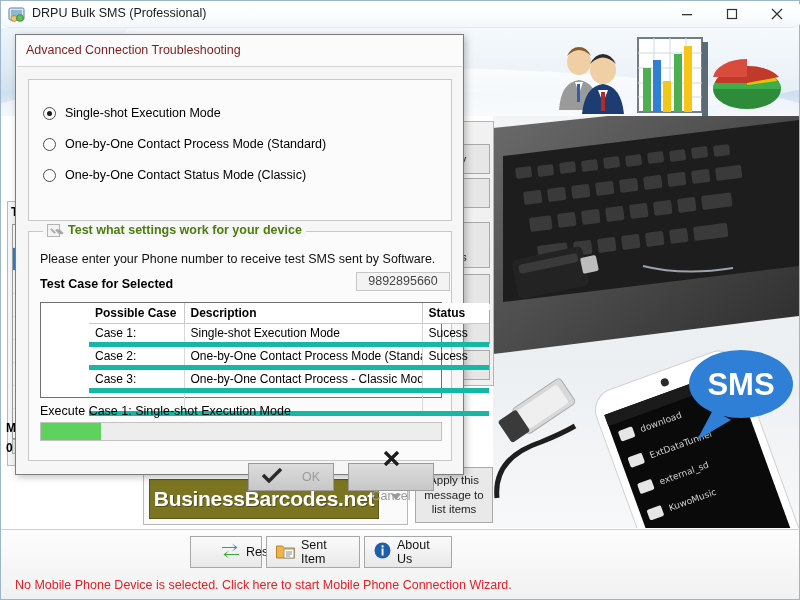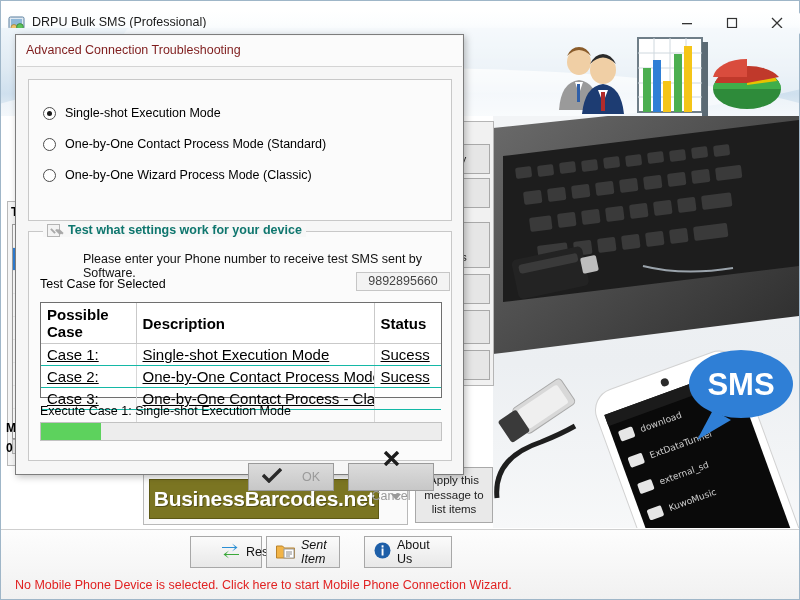--- a/index.html
+++ b/index.html
@@ -8,21 +8,21 @@
     font-family:"Liberation Sans", sans-serif;
     font-size:12px;color:#000;
     background:#ffffff;
     position:relative;
   }
   
   #app-window{position:absolute;left:0;top:0;width:800px;height:600px;
     border:1px solid #9fb6c8;box-sizing:border-box;background:#fff;}
 
   
-  #titlebar{position:absolute;left:0;top:9px;width:800px;height:27px;
+  #titlebar{position:absolute;left:0;top:0;width:800px;height:27px;
     background:linear-gradient(to bottom,#ffffff 0%,#fbfdfe 55%,#f2f7fb 100%);
     border-bottom:1px solid #e2eaf0;box-sizing:border-box;border-radius:8px;}
   #titlebar .tb-icon{position:absolute;left:7px;top:5px;width:17px;height:17px;}
   #titlebar .tb-title{position:absolute;left:31px;top:5px;font-size:12.5px;color:#1b1b1b;
     font-family:"Liberation Sans",sans-serif;}
   .winbtn{position:absolute;top:0;width:45px;height:26px;cursor:default;}
   .winbtn svg{position:absolute;left:50%;top:50%;transform:translate(-50%,-50%);}
   #btn-min{left:663px;} #btn-max{left:708px;} #btn-close{left:753px;}
 
   
@@ -74,21 +74,21 @@
   
   #bottom-bar{position:absolute;left:0;top:528px;width:798px;height:70px;
     background:linear-gradient(to bottom,#fdfdfd,#f1f1f1);border-top:1px solid #cfcfcf;box-sizing:border-box;}
   .tbtn{position:absolute;top:6px;height:32px;border:1px solid #a8a8a8;box-sizing:border-box;
     background:linear-gradient(to bottom,#fbfbfb,#e8e8e8);display:flex;align-items:center;
     gap:6px;padding:0 9px;font-size:12.5px;color:#111;}
   #tb-contact{left:8px;width:103px;background:linear-gradient(to bottom,#ffe27a,#f3bf2a 55%,#e8a80d);
     border:1px solid #c9900a;font-weight:bold;}
   #tb-send{left:117px;width:68px;}
   #tb-reset{left:189px;width:72px;padding-left:30px;}
-  #tb-sentitem{left:265px;width:74px;font-style:italic;}
+  #tb-sentitem{left:265px;width:94px;}
   #tb-about{left:363px;width:88px;}
   #status-text{position:absolute;left:14px;top:48px;font-size:12.5px;color:#e12222;
     font-family:"Liberation Sans",sans-serif;}
 
   
   #hero{position:absolute;left:492px;top:115px;width:306px;height:412px;overflow:hidden;
     background:linear-gradient(to bottom,#f2f4f6 0%,#eceff2 60%,#f7f8f9 100%);}
 
   
   #dialog{position:absolute;left:14px;top:33px;width:449px;height:441px;background:#f6f6f6;
@@ -108,35 +108,35 @@
   .radio.on::after{content:"";position:absolute;left:3px;top:3px;width:5px;height:5px;border-radius:50%;
     background:#1a1a1a;}
 
   #grp-test{left:12px;top:196px;width:424px;height:230px;}
   #chk-row{position:absolute;left:14px;top:-9px;display:flex;align-items:center;gap:8px;
     background:#f7f7f7;padding:0 4px;}
   .chkbox{width:13px;height:13px;border:1px solid #b4b4b4;background:#f3f3f3;box-sizing:border-box;
     position:relative;flex:none;}
   .chkbox.on::after{content:"";position:absolute;left:2px;top:5px;width:6px;height:2px;background:#a9a9a9;
     transform:rotate(45deg);box-shadow:4px -3px 0 0 #a9a9a9, 5px -4px 0 0 #a9a9a9, 6px -5px 0 0 #a9a9a9;}
-  #chk-label{font-weight:bold;font-size:12.5px;color:#0f766e;}
-  #test-note{position:absolute;left:11px;top:20px;font-size:12.5px;color:#111;margin-left:43px;}
+  #chk-label{font-weight:bold;font-size:12.5px;color:#4d7c0f;}
+  #test-note{position:absolute;left:11px;top:20px;font-size:12.5px;color:#111;}
   #phone-input{position:absolute;left:327px;top:40px;width:94px;height:19px;background:#f3f3f3;
     border:1px solid #c6c6c6;box-sizing:border-box;text-align:center;font-size:12.5px;color:#444;
     line-height:17px;}
-  #testcase-label{position:absolute;left:11px;top:45px;font-weight:normal;font-size:12.5px;}
+  #testcase-label{position:absolute;left:11px;top:45px;font-weight:bold;font-size:12.5px;}
 
   
   #case-table{position:absolute;left:11px;top:70px;width:402px;height:96px;background:#fff;
     border:1px solid #6f6f6f;box-sizing:border-box;}
-  #case-table table{width:100%;border-collapse:collapse;font-size:15px;table-layout:fixed;}
+  #case-table table{width:100%;border-collapse:collapse;font-size:12px;table-layout:fixed;margin-left:48px;}
   #case-table th{font-weight:bold;text-align:left;padding:3px 6px;border-right:1px solid #c9c9c9;
     border-bottom:1px solid #c9c9c9;background:#fff;}
-  #case-table td{padding:2px 6px;border-right:1px solid #d8d8d8;border-bottom:1px solid #14b8a6;
-    white-space:nowrap;overflow:hidden;text-decoration:underline;}
+  #case-table td{padding:2px 6px;border-right:1px solid #d8d8d8;border-bottom:5px solid #14b8a6;
+    white-space:nowrap;overflow:hidden;}
   #case-table th:last-child,#case-table td:last-child{border-right:none;}
   .col-case{width:95px;} .col-desc{width:238px;} .col-status{width:auto;}
 
   #exec-label{position:absolute;left:11px;top:172px;font-size:12.5px;}
   #progress{position:absolute;left:11px;top:190px;width:402px;height:19px;background:#ededed;
     border:1px solid #c2c2c2;box-sizing:border-box;}
   #progress .bar{height:100%;background:#5dd25d;}
 
   
   .dbtn{position:absolute;top:428px;height:28px;border:1px solid #9a9a9a;box-sizing:border-box;
@@ -422,21 +422,21 @@
       <div class="radio-row" style="top:26px;">
         <span class="radio on"></span>
         <span>Single-shot Execution Mode</span>
       </div>
       <div class="radio-row" style="top:57px;">
         <span class="radio"></span>
         <span>One-by-One Contact Process Mode (Standard)</span>
       </div>
       <div class="radio-row" style="top:88px;">
         <span class="radio"></span>
-        <span>One-by-One Wizard Process Mode (Classic)</span>
+        <span>One-by-One Contact Status Mode (Classic)</span>
       </div>
     </div>
 
     <div class="group" id="grp-test">
       <div id="chk-row">
         <span class="chkbox on"></span>
         <span id="chk-label">Test what settings work for your device</span>
       </div>
 
       <div id="test-note">Please enter your Phone number to receive test SMS sent by Software.</div>

